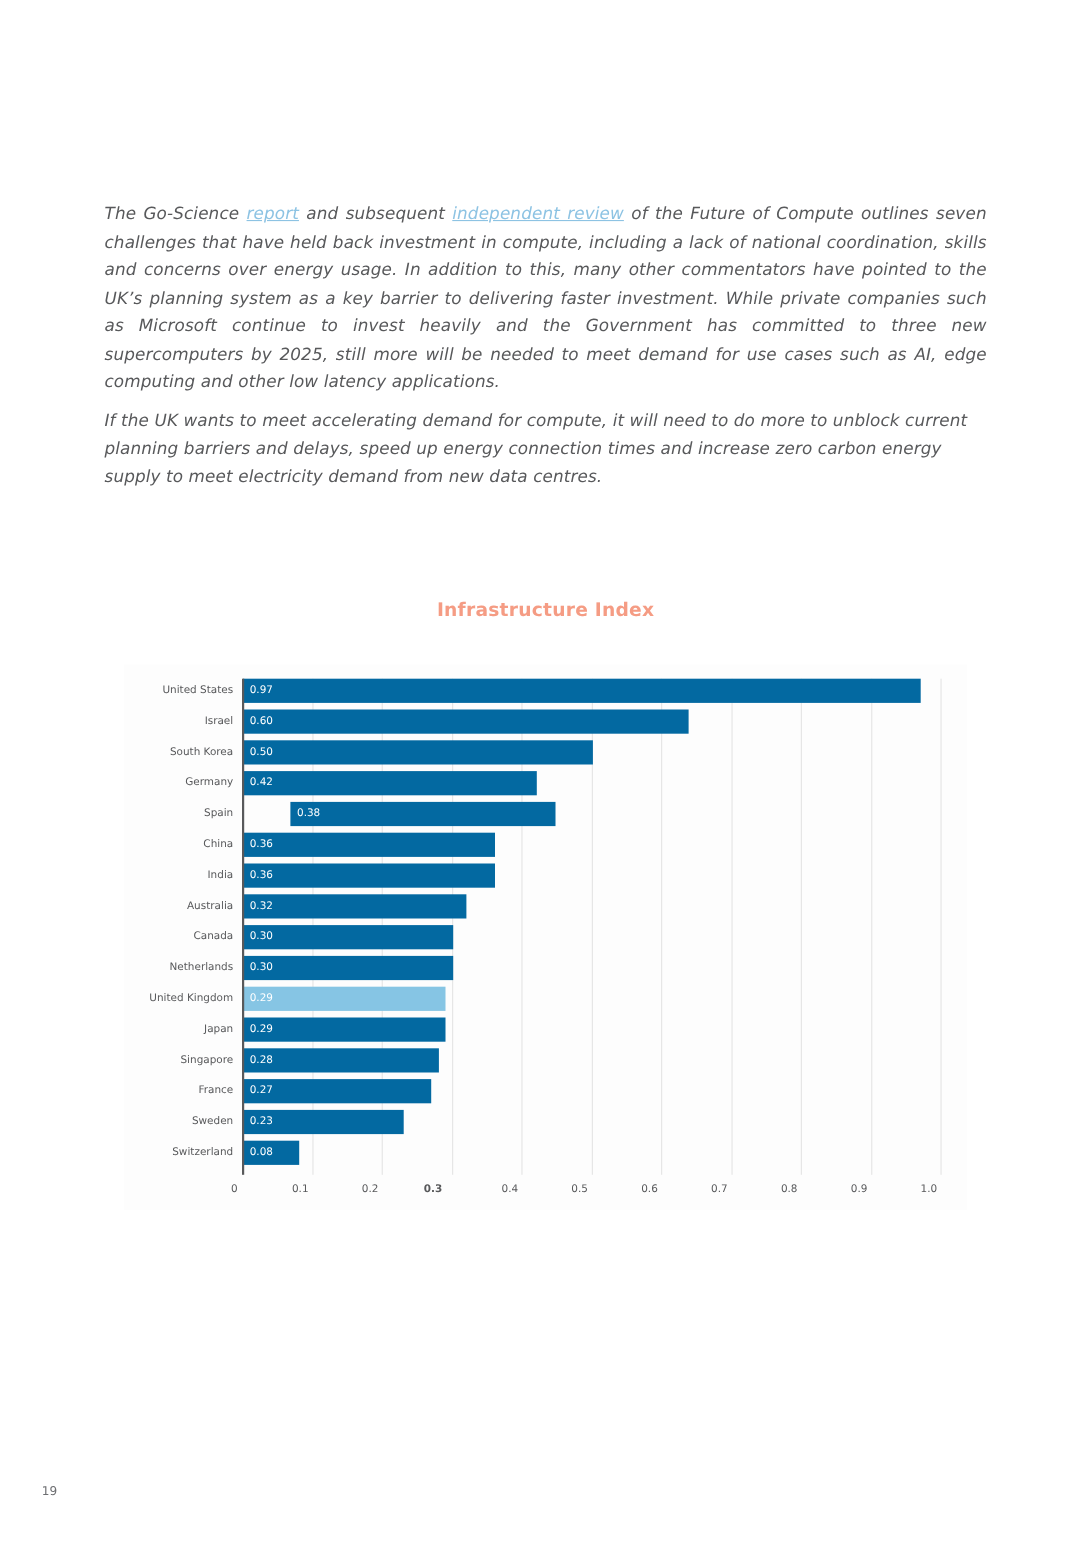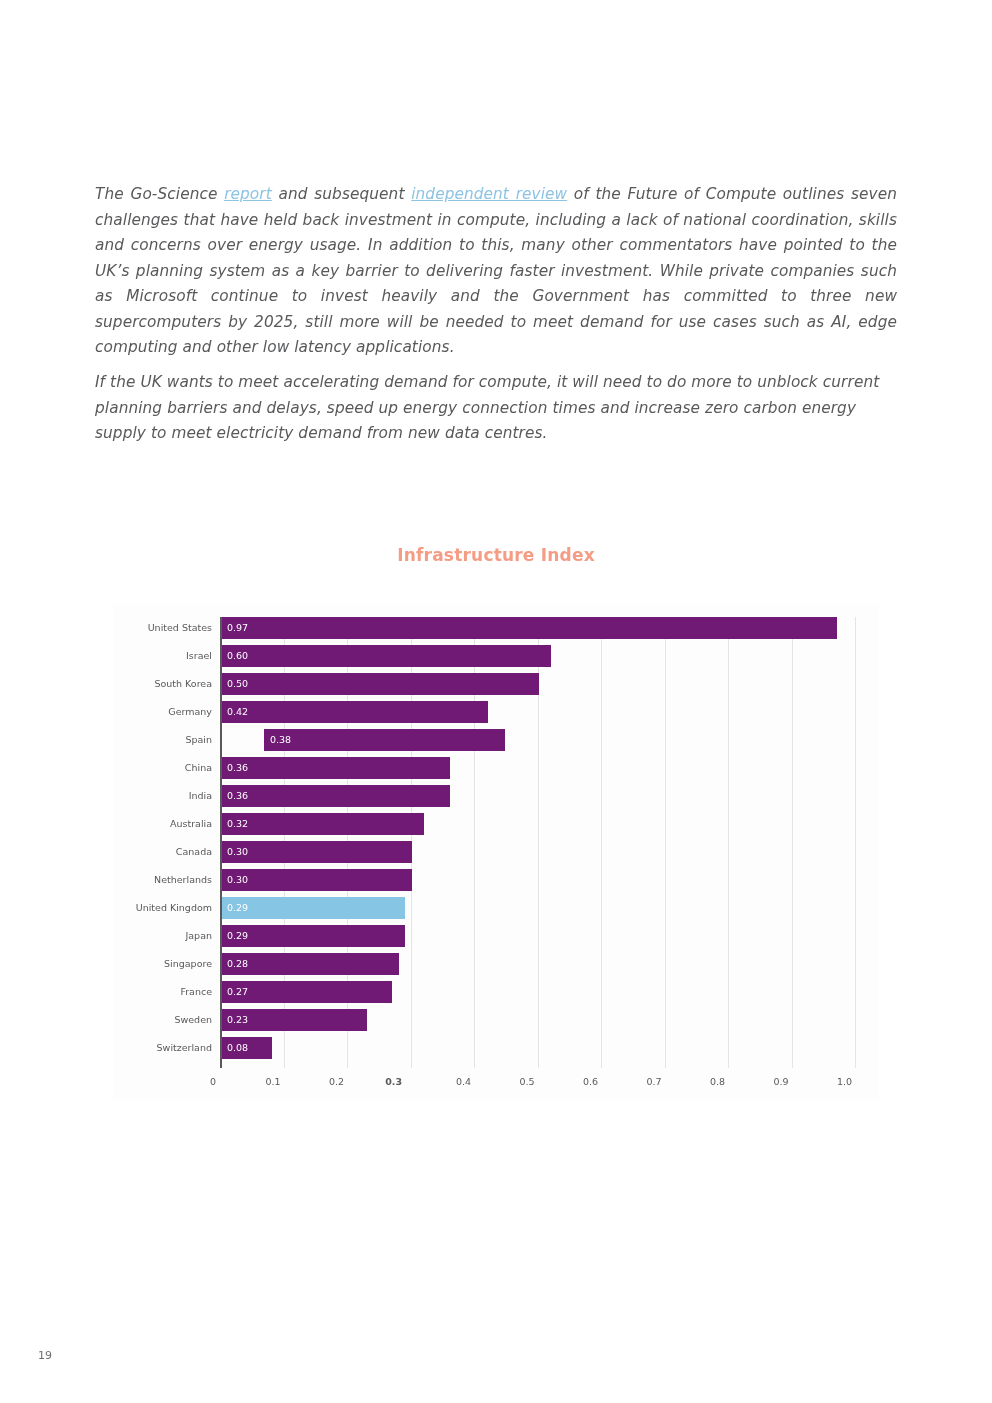--- a/index.html
+++ b/index.html
@@ -123,21 +123,21 @@
     left: 108px;
     top: 0;
     right: 24px;
     height: 22px;
   }
   .bar {
     position: absolute;
     left: 0;
     top: 0;
     height: 22px;
-    background: #701a75;
+    background: #0369a1;
   }
   .bar.highlight {
     background: #86c5e4;
   }
   .bar-value {
     position: absolute;
     left: 6px;
     top: 0;
     height: 22px;
     line-height: 22px;
@@ -213,21 +213,21 @@
             <div class="row-label">United States</div>
             <div class="bar-track">
               <div class="bar" style="width: 615.95px;">
                 <span class="bar-value">0.97</span>
               </div>
             </div>
           </div>
           <div class="row">
             <div class="row-label">Israel</div>
             <div class="bar-track">
-              <div class="bar" style="width: 330px;">
+              <div class="bar" style="width: 405px;">
                 <span class="bar-value">0.60</span>
               </div>
             </div>
           </div>
           <div class="row">
             <div class="row-label">South Korea</div>
             <div class="bar-track">
               <div class="bar" style="width: 317.5px;">
                 <span class="bar-value">0.50</span>
               </div>

